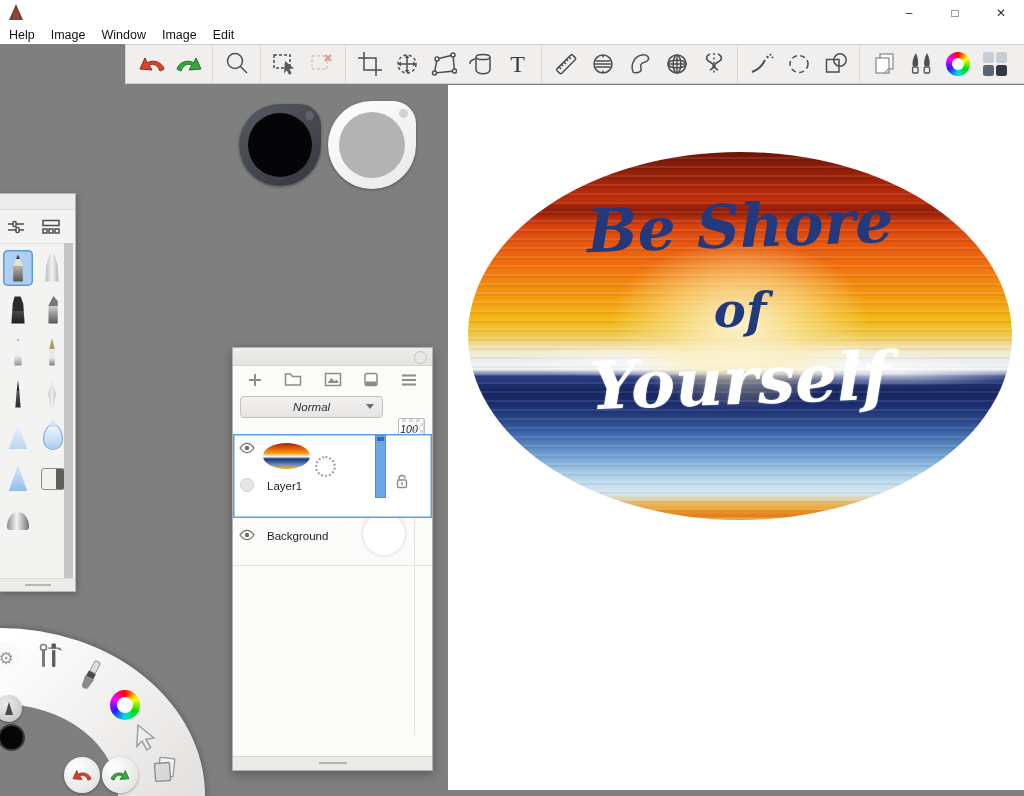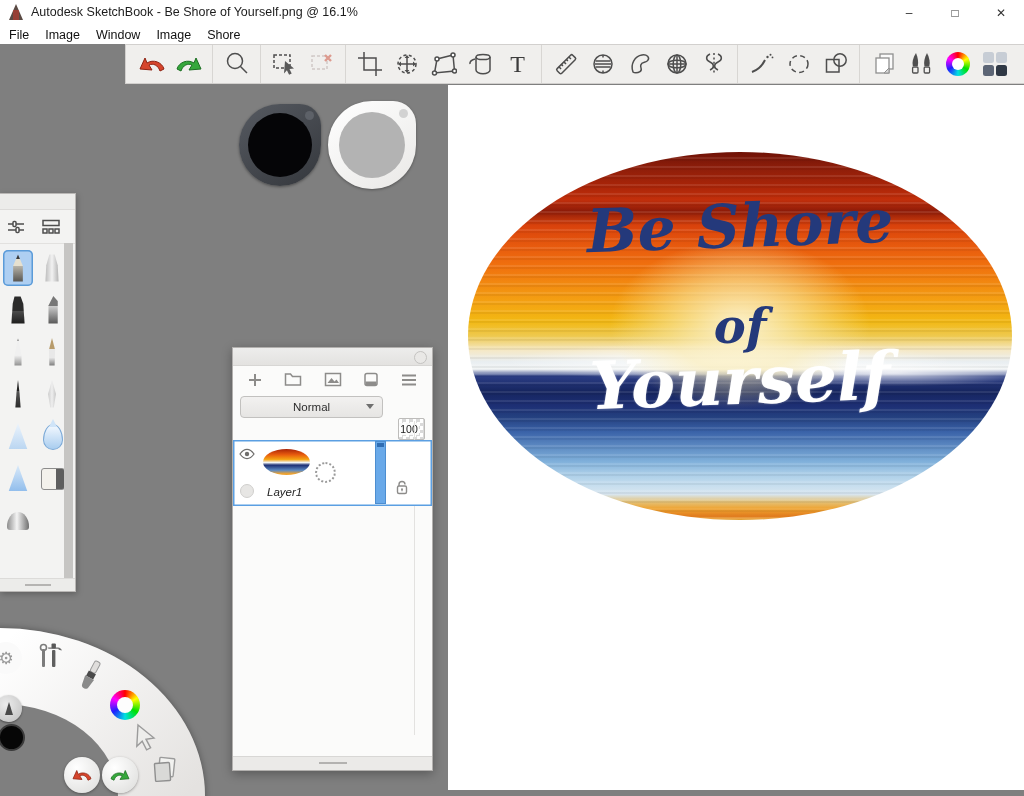--- a/index.html
+++ b/index.html
@@ -72,31 +72,31 @@
   .sh-eraser{left:0;top:4px;width:22px;height:20px;border-radius:3px;position:absolute;
      background:linear-gradient(90deg,#f3f1ec 0 62%,#5e5e5e 62%);border:1px solid #8c8c8c;}
   .sh-dome{left:0;top:6px;width:22px;height:18px;border-radius:50% 50% 3px 3px/80% 80% 3px 3px;position:absolute;
      background:linear-gradient(90deg,#8d8d8d,#f4f4f4 45%,#6f6f6f);}
   
   .layers-panel{position:absolute;left:232px;top:347px;width:201px;height:424px;background:#fbfbfa;
      border:1px solid #b2b0ae;box-sizing:border-box;box-shadow:0 3px 10px rgba(0,0,0,.3);}
   .lp-head{height:17px;background:linear-gradient(#ededec,#e3e2e0);border-bottom:1px solid #d7d6d4;position:relative;}
   .lp-close{position:absolute;right:5px;top:3px;width:11px;height:11px;border-radius:50%;background:#e9e8e6;border:1px solid #c4c3c1;}
   .lp-tools{height:27px;display:flex;align-items:center;justify-content:space-between;padding:0 14px;}
-  .lp-blend{height:28px;display:flex;align-items:center;padding:0 7px;gap:15px;}
+  .lp-blend{height:28px;display:flex;align-items:center;padding:0 7px;gap:15px;font-style:italic;}
   .blend-dd{width:148px;height:20px;background:linear-gradient(#f2f1f0,#e6e5e3);border:1px solid #c2c1bf;border-radius:4px;
      display:flex;align-items:center;justify-content:center;position:relative;font-size:11.5px;color:#2d2d2d;}
   .blend-dd .caret{position:absolute;right:8px;top:7px;width:0;height:0;border-left:4px solid transparent;border-right:4px solid transparent;border-top:5px solid #6f6f6f;}
   .opacity-box{width:26px;height:20px;background:conic-gradient(#d9d9d9 25%,#ffffff 0 50%,#d9d9d9 0 75%,#ffffff 0);background-size:7px 7px;
      border:1px solid #bdbcba;border-radius:2px;display:flex;align-items:center;justify-content:flex-start;margin-top:43px;}
   .opacity-box span{background:rgba(255,255,255,.85);font-size:10.5px;color:#222;padding:0 1px;}
   .lp-list{position:relative;height:314px;}
   .lp-list:after{content:"";position:absolute;right:17px;top:0;bottom:0;width:1px;background:#e3e2e0;}
   .layer-row{position:absolute;left:0;right:0;background:#fbfbfa;}
-  .row-layer1{top:19px;height:66px;box-shadow:inset 0 0 0 1.5px #5b9fe2;background:#fff;z-index:2;font-style:italic;}
+  .row-layer1{top:13px;height:84px;box-shadow:inset 0 0 0 1.5px #5b9fe2;background:#fff;z-index:2;}
   .row-bg{top:86px;height:57px;border-top:1px solid #e4e3e1;border-bottom:1px solid #e4e3e1;}
   .eye{position:absolute;width:16px;height:12px;}
   .thumb-oval{position:absolute;left:30px;top:9px;width:47px;height:26px;border-radius:50%;
      background:linear-gradient(180deg,#a82408 0%,#e85c0e 22%,#f4a312 40%,#f2f5f5 52%,#1d2f74 62%,#5d8ac2 82%,#efa22e 95%);}
   .spinner{position:absolute;left:82px;top:22px;width:17px;height:17px;border-radius:50%;border:2px dotted #9a9a9a;}
   .vslider{position:absolute;left:142px;top:1px;width:11px;height:63px;background:#69a9e9;border:1px solid #4d8ed0;box-sizing:border-box;}
   .vslider:before{content:"";position:absolute;left:1px;right:1px;top:1px;height:4px;background:#2f6db3;}
   .color-dot{position:absolute;left:7px;top:44px;width:12px;height:12px;border-radius:50%;background:#e7e6e4;border:1px solid #d0cfcd;}
   .layer-label{position:absolute;font-size:11.5px;color:#222;}
   .thumb-circle{position:absolute;left:130px;top:5px;width:42px;height:42px;border-radius:50%;background:#fff;box-shadow:0 0 4px rgba(0,0,0,.18);}
@@ -107,21 +107,21 @@
   .canvas{position:absolute;left:448px;top:85px;width:576px;height:705px;background:#ffffff;}
   .artwork{position:absolute;left:20px;top:67px;width:544px;height:368px;border-radius:50%;overflow:hidden;
     background:
      radial-gradient(ellipse 130px 85px at 50% 47%,rgba(252,244,213,.95) 0%,rgba(250,233,168,.55) 55%,rgba(250,225,140,0) 100%),
      radial-gradient(ellipse 300px 26px at 48% 57%,rgba(255,255,255,.9),rgba(255,255,255,0) 75%),
      radial-gradient(ellipse 200px 18px at 78% 60%,rgba(255,255,255,.8),rgba(255,255,255,0) 75%),
      repeating-linear-gradient(180deg,rgba(255,255,255,0) 0 5px,rgba(255,255,255,.09) 5px 7px,rgba(0,0,0,.05) 7px 9px),
      linear-gradient(180deg,#6f1206 0%,#8c1d0a 4%,#a82408 9%,#c22f0b 13%,#8e1b08 16%,#d9420c 20%,#e85c0e 26%,#f0710e 31%,#f28a10 36%,#f4a312 41%,#f2b813 46%,#eec94f 50%,#f5e9c8 54%,#e9eef1 57%,#f2f5f5 59%,#2b3d85 61%,#16255f 65%,#1d2f74 69%,#24407f 72%,#3a62a8 76%,#5d8ac2 80%,#7fafda 84%,#a5cae6 87%,#c2dcee 90%,#d8e6f0 93%,#e3c27a 95%,#efa22e 97%,#e07b1e 99%,#f0b240 100%);}
   .aw-line{position:absolute;left:0;width:100%;text-align:center;font-family:"DejaVu Serif",serif;font-style:italic;font-weight:bold;line-height:1;}
   .aw-1{top:44px;font-size:60px;color:#24397b;transform:rotate(-2deg);}
-  .aw-2{top:134px;font-size:48px;color:#24397b;margin-top:16px;}
+  .aw-2{top:134px;font-size:48px;color:#24397b;}
   .aw-3{top:196px;font-size:66px;color:#ffffff;transform:rotate(-2deg);text-shadow:0 0 2px rgba(255,255,255,.4);}
   .aw-sub{position:absolute;left:0;width:100%;top:310px;text-align:center;font-size:14px;letter-spacing:8px;color:#3f74ae;font-family:"Liberation Sans",sans-serif;}
   
   .lagoon-outer{position:absolute;left:-205px;top:628px;width:410px;height:336px;border-radius:50%;
      background:linear-gradient(135deg,#ffffff 30%,#e4e2e0 75%);box-shadow:0 0 7px rgba(0,0,0,.35);}
   .lagoon-inner{position:absolute;left:-118px;top:704px;width:236px;height:184px;border-radius:50%;background:#7f7f7f;}
   .lag-item{position:absolute;display:flex;align-items:center;justify-content:center;}
   .lag-gear{left:-10px;top:642px;width:32px;height:32px;border-radius:50%;background:#fafafa;font-size:17px;color:#9a9a9a;}
   .lag-tools{left:34px;top:640px;width:32px;height:36px;}
   .lag-brush{left:76px;top:658px;width:30px;height:34px;transform:rotate(28deg);}
@@ -136,34 +136,33 @@
   .lag-blackpuck{left:-2px;top:724px;width:23px;height:23px;border-radius:50%;background:#060606;border:2px solid #3b3b3b;}
   .mini-pencil{width:0;height:0;border-left:4px solid transparent;border-right:4px solid transparent;border-bottom:13px solid #4a4a4a;}
 </style>
 </head>
 <body>
 
 <div id="app">
 
   <div class="titlebar">
     <div class="app-logo"></div>
-    <div class="title-text">Autodesk SketchBook - Be Shore of Yourself.png @ 16.1%</div>
     <div class="win-controls">
       <div class="win-btn">–</div>
       <div class="win-btn">□</div>
       <div class="win-btn">✕</div>
     </div>
   </div>
 
   <div class="menubar">
-    <span class="menu-item">File</span>
+    <span class="menu-item">Help</span>
     <span class="menu-item">Image</span>
     <span class="menu-item">Window</span>
     <span class="menu-item">Image</span>
-    <span class="menu-item">Shore</span>
+    <span class="menu-item">Edit</span>
   </div>
 
   <div class="toolbar">
     <div class="tgroup">
       <div class="tbtn">
         <svg width="28" height="24" viewBox="0 0 28 24">
             <path d="M26 17c-2-7-11-10-17-6L7 6 2 17l12 1-3-5c4-2 9 0 11 6z" fill="#d6452c" stroke="#8e2313" stroke-width="1"></path>
           </svg>
       </div>
       <div class="tbtn">
@@ -467,20 +466,28 @@
         <div class="thumb-oval"></div>
         <div class="spinner"></div>
         <div class="vslider"></div>
         <svg style="position:absolute;left:162px;top:40px;" width="14" height="15" viewBox="0 0 14 15">
             <path d="M4 6V4.5A3 3 0 0 1 10 4.5" fill="none" stroke="#8d8c8a" stroke-width="1.4"></path>
             <rect x="2.5" y="6" width="9" height="7.5" rx="1.5" fill="none" stroke="#8d8c8a" stroke-width="1.4"></rect>
             <circle cx="7" cy="9.2" r="1" fill="#8d8c8a"></circle>
             <path d="M7 9.5v1.8" stroke="#8d8c8a" stroke-width="1.2"></path>
           </svg>
         <div class="layer-label" style="left:34px;top:46px;">Layer1</div>
+      </div>
+      <div class="layer-row row-bg">
+        <svg class="eye" style="left:6px;top:21px;" viewBox="0 0 16 12">
+            <path d="M1 6C3.4 2.6 6 1.4 8 1.4S12.6 2.6 15 6c-2.4 3.4-5 4.6-7 4.6S3.4 9.4 1 6z" fill="none" stroke="#6f6e6c" stroke-width="1.3"></path>
+            <circle cx="8" cy="6" r="2.2" fill="#6f6e6c"></circle>
+          </svg>
+        <div class="layer-label" style="left:34px;top:22px;">Background</div>
+        <div class="thumb-circle"></div>
       </div>
     </div>
     <div class="lp-bottom">
         <i></i>
       </div>
   </div>
 
   <div class="lagoon-outer"></div>
   <div class="lagoon-inner"></div>
   <div class="lag-item lag-gear">⚙</div>

